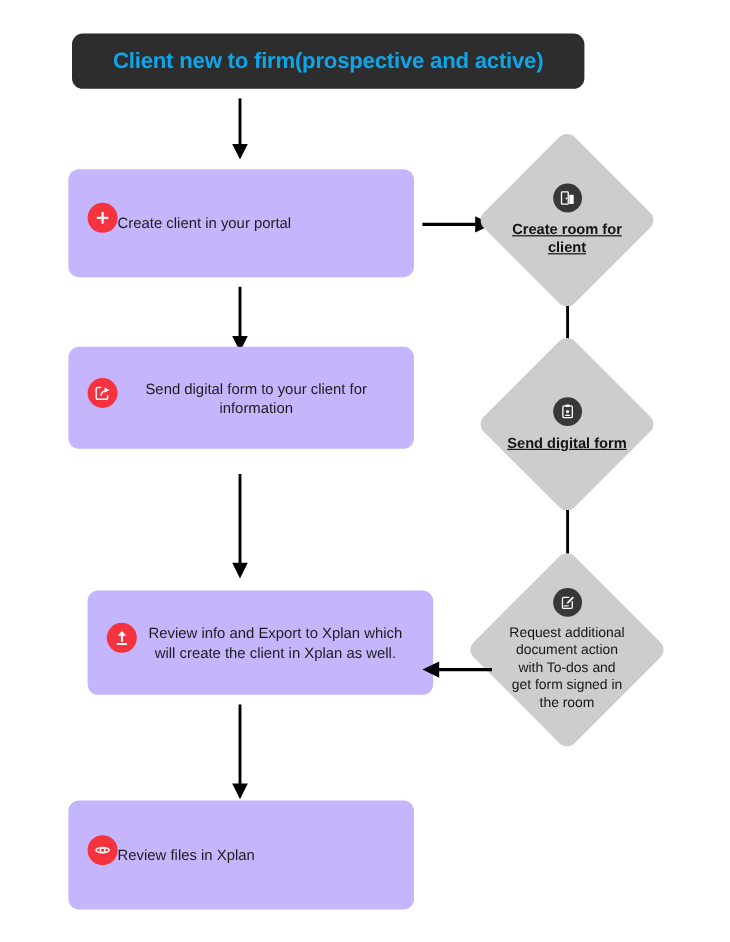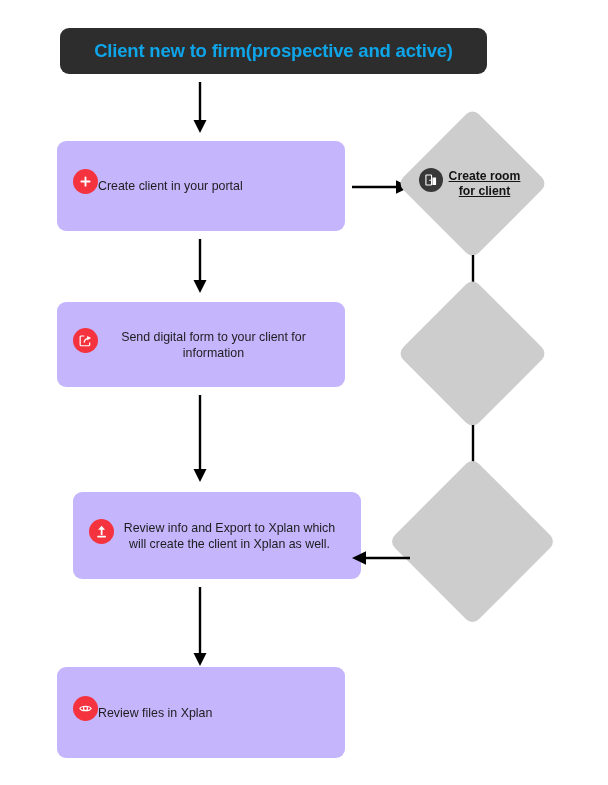--- a/index.html
+++ b/index.html
@@ -64,21 +64,21 @@
   
   .diamond{
     position:absolute;
     background:#cdcdcd;
     transform:rotate(45deg);
     border-radius:9px;
   }
   .diamond-inner{
     position:absolute;
     display:flex;
-    flex-direction:row;
+    flex-direction:column;
     align-items:center;
     justify-content:center;
     box-sizing:border-box;
   }
   .darkcircle{
     width:24px;height:24px;
     border-radius:50%;
     background:#383838;
     display:flex;align-items:center;justify-content:center;
     margin-bottom:7px;
@@ -154,32 +154,43 @@
     </svg>
   </div>
 
   <div class="arrow" style="left:464px;top:255px;">
     <svg width="18" height="45" viewBox="0 0 18 45">
       <line x1="9" y1="0" x2="9" y2="33" stroke="#000" stroke-width="2.4"></line>
       <polygon points="9,44 2.5,31 15.5,31" fill="#000"></polygon>
     </svg>
   </div>
 
-  <div class="pbox" style="top:302px;height:85px;">
+  <div class="pbox" style="top:289px;height:85px;">
     <span class="redcircle">
       <svg width="15" height="15" viewBox="0 0 16 16">
         <path d="M6.3 3.2 H3.4 A1.1 1.1 0 0 0 2.3 4.3 V12.5 A1.1 1.1 0 0 0 3.4 13.6 H11.4 A1.1 1.1 0 0 0 12.5 12.5 V10.4" fill="none" stroke="#fff" stroke-width="1.3" stroke-linecap="round" stroke-linejoin="round"></path>
         <path d="M6.6 9.8 C7.2 6.6 9.4 5.6 12.3 5.5" fill="none" stroke="#fff" stroke-width="1.3" stroke-linecap="round"></path>
         <polygon points="13.9,5.4 9.8,3.2 9.8,7.7" fill="#fff"></polygon>
       </svg>
     </span>
     <span class="pbox-label">Send digital form to your client for information</span>
   </div>
 
   <div class="diamond" style="left:419px;top:300px;width:107px;height:107px;"></div>
+  <div class="diamond-inner" style="left:419px;top:300px;width:107px;height:107px;">
+    <span class="darkcircle">
+      <svg width="14" height="14" viewBox="0 0 16 16">
+        <rect x="3.5" y="2.6" width="9" height="11.2" rx="1.2" fill="none" stroke="#fff" stroke-width="1.25"></rect>
+        <rect x="6" y="1.3" width="4" height="2.2" rx="0.7" fill="#fff"></rect>
+        <circle cx="8" cy="8" r="1.5" fill="#fff"></circle>
+        <path d="M5.4 12.2 C5.9 10.3 10.1 10.3 10.6 12.2 Z" fill="#fff"></path>
+      </svg>
+    </span>
+    <span class="diamond-label emph">Send digital form</span>
+  </div>
 
   <div class="arrow" style="left:191px;top:395px;">
     <svg width="18" height="88" viewBox="0 0 18 88">
       <line x1="9" y1="0" x2="9" y2="76" stroke="#000" stroke-width="2.4"></line>
       <polygon points="9,87 2.5,74 15.5,74" fill="#000"></polygon>
     </svg>
   </div>
 
   <div class="arrow" style="left:464px;top:425px;">
     <svg width="18" height="55" viewBox="0 0 18 55">
@@ -193,20 +204,30 @@
       <svg width="15" height="15" viewBox="0 0 16 16">
         <rect x="7.2" y="3.3" width="1.9" height="8.4" rx="0.9" fill="#fff"></rect>
         <polygon points="8.1,1.9 4.4,6.1 11.8,6.1" fill="#fff"></polygon>
         <rect x="3.4" y="12.6" width="9.4" height="1.7" rx="0.8" fill="#fff"></rect>
       </svg>
     </span>
     <span class="pbox-label">Review info and Export to Xplan which will create the client in Xplan as well.</span>
   </div>
 
   <div class="diamond" style="left:413px;top:482px;width:119px;height:119px;"></div>
+  <div class="diamond-inner" style="left:413px;top:482px;width:119px;height:119px;">
+    <span class="darkcircle">
+      <svg width="14" height="14" viewBox="0 0 16 16">
+        <path d="M12.4 7.4 V12.6 A1.1 1.1 0 0 1 11.3 13.7 H4.2 A1.1 1.1 0 0 1 3.1 12.6 V4.4 A1.1 1.1 0 0 1 4.2 3.3 H9" fill="none" stroke="#fff" stroke-width="1.25" stroke-linecap="round" stroke-linejoin="round"></path>
+        <path d="M12.9 2.4 L14.1 3.6 L8.9 8.8 L7.1 9.4 L7.7 7.6 Z" fill="#fff"></path>
+        <path d="M4.8 11.5 C6 10.4 7.4 12.2 8.7 11.1" fill="none" stroke="#fff" stroke-width="1.1" stroke-linecap="round"></path>
+      </svg>
+    </span>
+    <span class="diamond-label" style="max-width:98px;">Request additional document action with To-dos and get form signed in the room</span>
+  </div>
 
   <div class="arrow" style="left:352px;top:550px;">
     <svg width="58" height="16" viewBox="0 0 58 16">
       <line x1="58" y1="8" x2="12" y2="8" stroke="#000" stroke-width="2.6"></line>
       <polygon points="0,8 14,1.2 14,14.8" fill="#000"></polygon>
     </svg>
   </div>
 
   <div class="arrow" style="left:191px;top:587px;">
     <svg width="18" height="80" viewBox="0 0 18 80">

